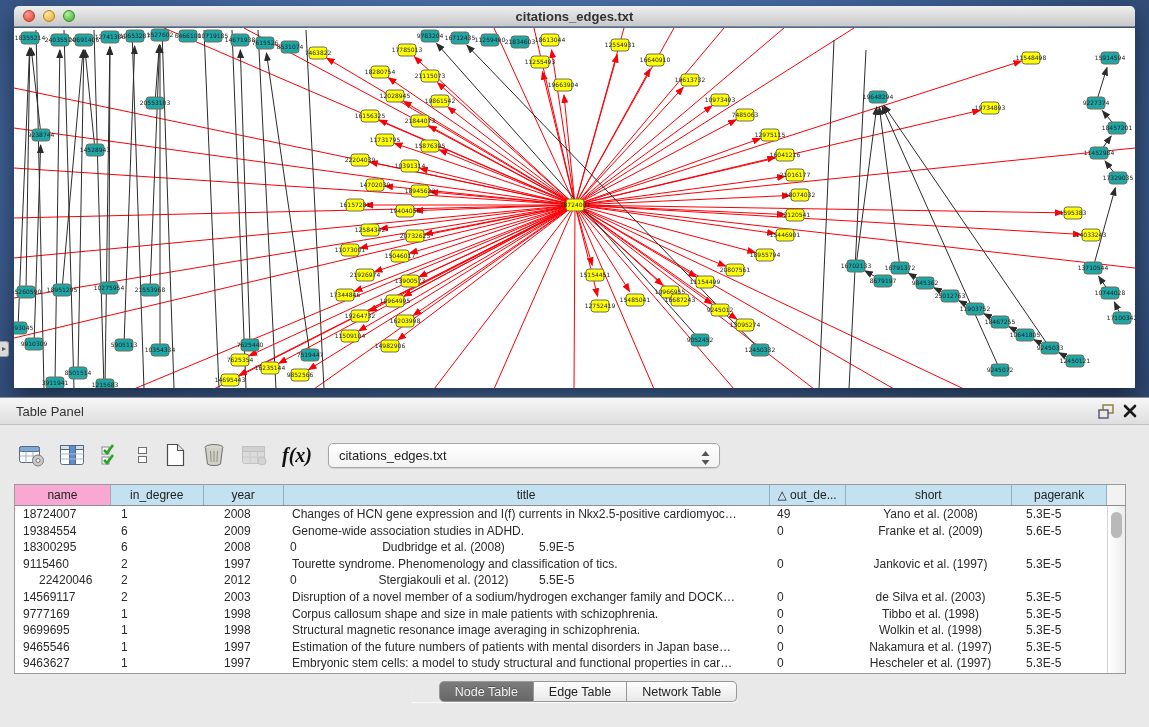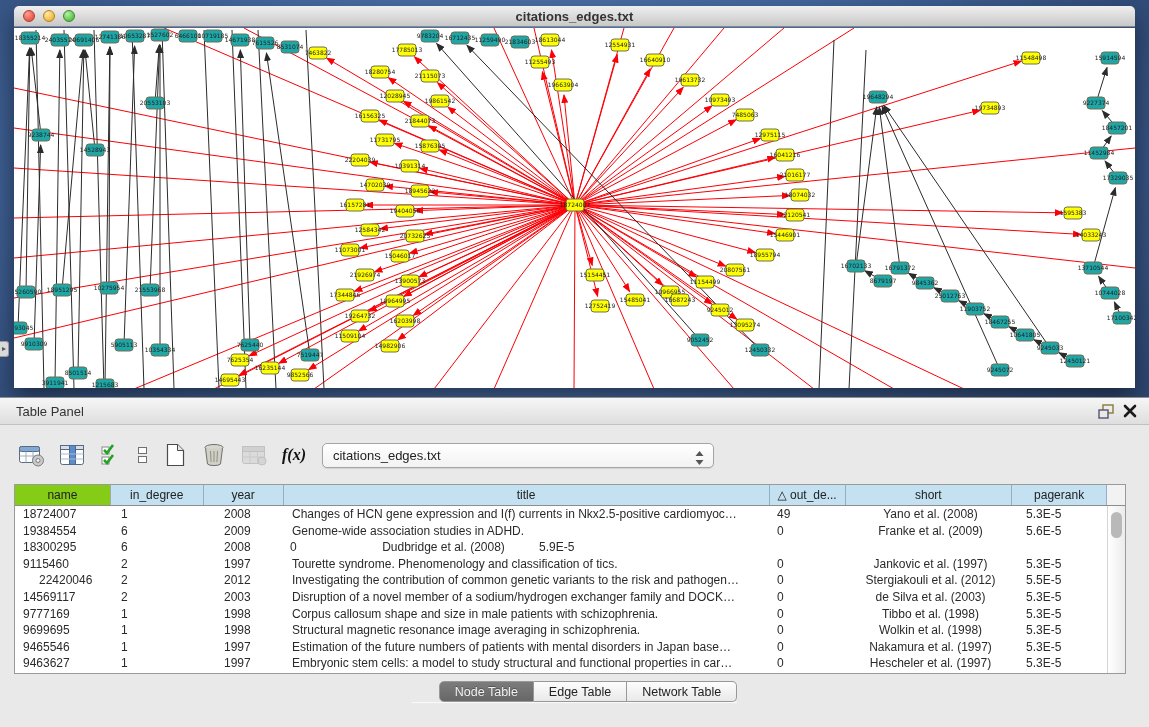--- a/index.html
+++ b/index.html
@@ -42,36 +42,36 @@
   }
   .panel-header {
     height:27px; background:linear-gradient(#f6f6f6,#dedede);
     border-bottom:1px solid #c0c0c0; position:relative;
   }
   .panel-title { position:absolute; left:16px; top:0; font-size:13px; line-height:27px; color:#333; }
   .panel-float { position:absolute; right:34px; top:6px; cursor:default; }
   .panel-close { position:absolute; right:12px; top:6px; cursor:default; }
   .toolbar { position:absolute; left:0; top:36px; width:1149px; height:42px; display:flex; align-items:center; padding-left:18px; }
   .tool-btn { margin-right:14px; display:flex; align-items:center; justify-content:center; }
-  .fx { font-family:"Liberation Serif", serif; font-style:italic; font-weight:bold; font-size:16px; color:#111; margin-right:10px; }
+  .fx { font-family:"Liberation Serif", serif; font-style:italic; font-weight:bold; font-size:20px; color:#111; margin-right:10px; }
   .net-select {
     position:relative; width:392px; height:25px; margin-left:6px;
     background:linear-gradient(#ffffff,#f2f2f2); border:1px solid #a5a5a5; border-radius:5px;
     font-size:13px; line-height:23px; color:#222; padding:0 24px 0 10px;
     box-shadow:0 1px 1px rgba(0,0,0,.1);
   }
   .spinner { position:absolute; right:9px; top:5px; }
   
   .table-wrap { position:absolute; left:14px; top:86px; width:1112px; height:190px; border:1px solid #9a9a9a; background:#fff; }
   .thead { display:flex; height:21px; border-bottom:1px solid #8d8d8d; }
   .th {
     font-size:12px; color:#222; text-align:center; line-height:20px;
     background:#c3e1f0; border-right:1px solid #93afc0; overflow:hidden; white-space:nowrap;
   }
-  .th.th-name { background:#84cc16; border-right:1px solid #a8a8a8; }
+  .th.th-name { background:#f9a8d4; border-right:1px solid #a8a8a8; }
   .th.th-scroll { background:#f2f2f2; border-right:none; }
   .tbody { position:relative; height:167px; background:#fff; overflow:hidden; }
   .tr { display:flex; height:16.6px; }
   .td {
     font-size:12px; color:#2a2a2a; line-height:16.6px; overflow:hidden; white-space:nowrap;
   }
   .vscroll {
     position:absolute; right:0; top:0; width:18px; height:167px;
     background:linear-gradient(90deg,#ffffff,#ececec); border-left:1px solid #d5d5d5;
   }
@@ -852,21 +852,20 @@
             <div class="td" style="width: 80px; padding-left: 20px; text-align: left;">1997</div>
             <div class="td" style="width: 487px; padding-left: 8px; text-align: left;">Tourette syndrome. Phenomenology and classification of tics.</div>
             <div class="td" style="width: 76px; padding-left: 6px; text-align: left;">0</div>
             <div class="td" style="width: 167px; padding-left: 0px; text-align: center;">Jankovic et al. (1997)</div>
             <div class="td" style="width: 95px; padding-left: 12px; text-align: left;">5.3E-5</div>
           </div>
           <div class="tr">
             <div class="td" style="width: 96px; padding-left: 24px; text-align: left;">22420046</div>
             <div class="td" style="width: 93px; padding-left: 10px; text-align: left;">2</div>
             <div class="td" style="width: 80px; padding-left: 20px; text-align: left;">2012</div>
-            <div class="td" style="width: 487px; padding-left: 8px; text-align: left;">Investigating the contribution of common genetic variants to the risk and pathogen…</div>
             <div class="td" style="width: 76px; padding-left: 6px; text-align: left;">0</div>
             <div class="td" style="width: 167px; padding-left: 0px; text-align: center;">Stergiakouli et al. (2012)</div>
             <div class="td" style="width: 95px; padding-left: 12px; text-align: left;">5.5E-5</div>
           </div>
           <div class="tr">
             <div class="td" style="width: 96px; padding-left: 8px; text-align: left;">14569117</div>
             <div class="td" style="width: 93px; padding-left: 10px; text-align: left;">2</div>
             <div class="td" style="width: 80px; padding-left: 20px; text-align: left;">2003</div>
             <div class="td" style="width: 487px; padding-left: 8px; text-align: left;">Disruption of a novel member of a sodium/hydrogen exchanger family and DOCK…</div>
             <div class="td" style="width: 76px; padding-left: 6px; text-align: left;">0</div>

